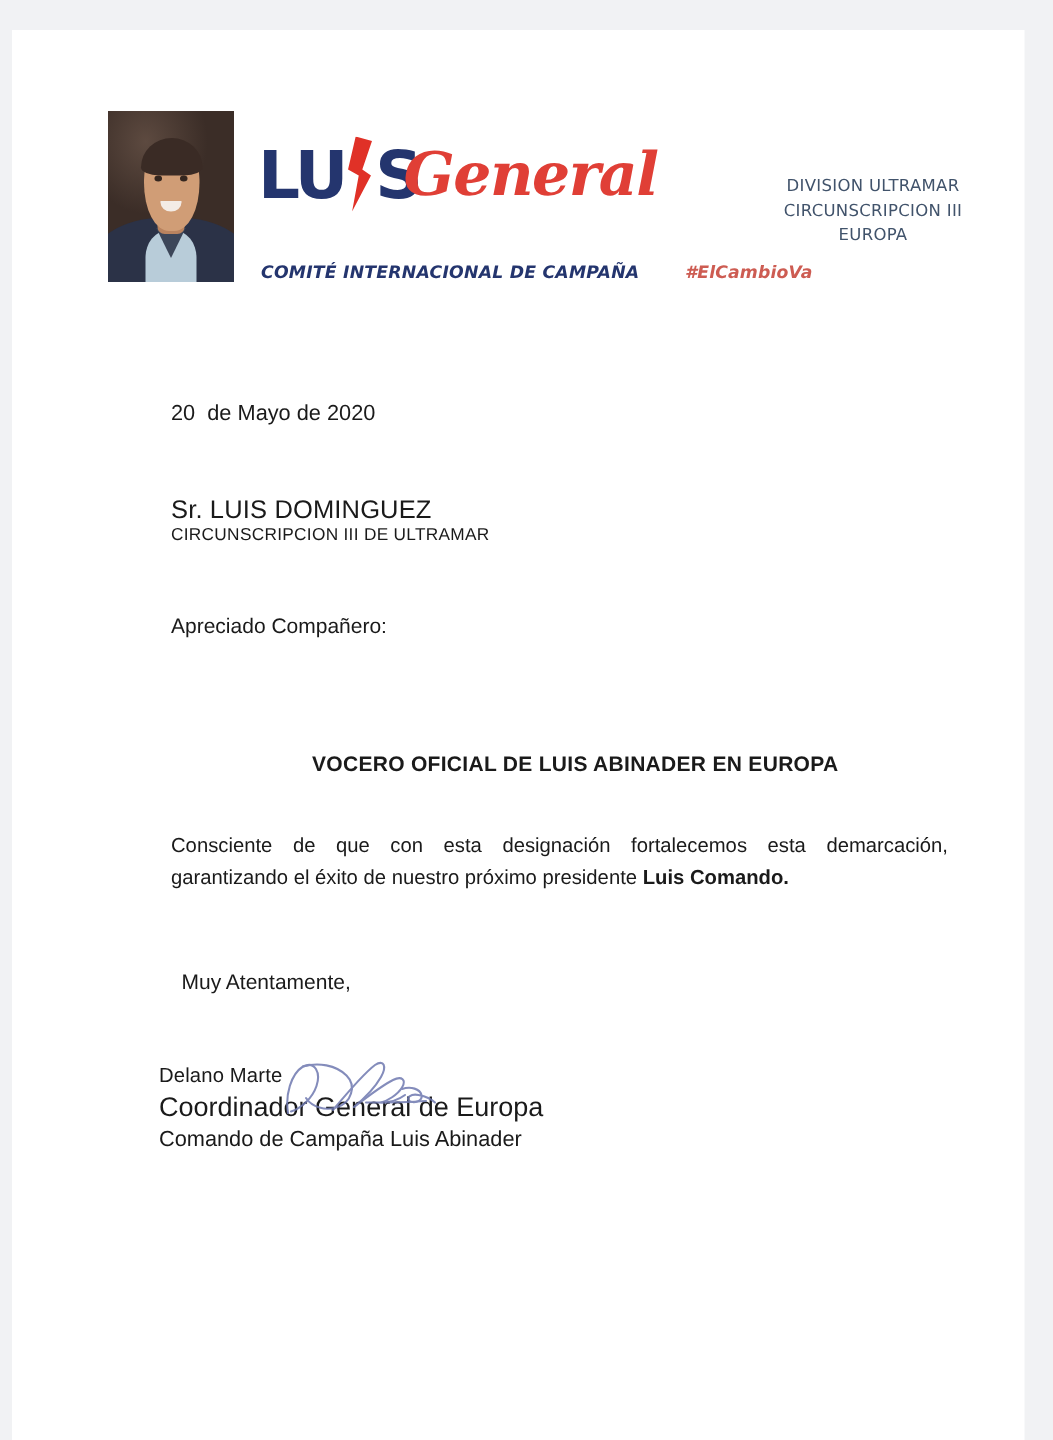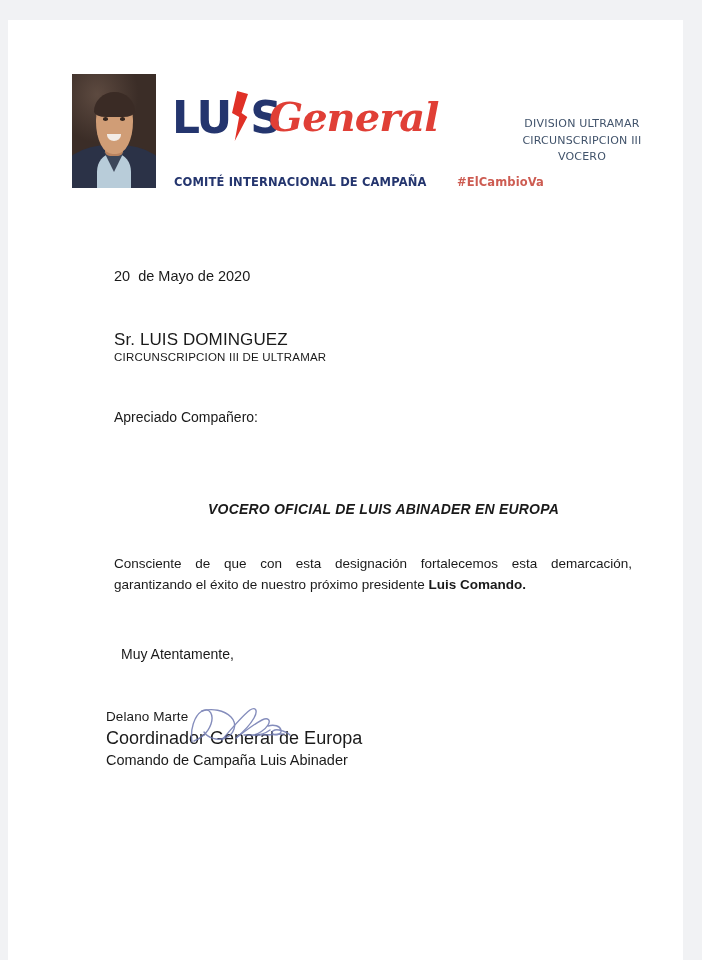--- a/index.html
+++ b/index.html
@@ -171,20 +171,21 @@
     font-size: 40px;
     letter-spacing: -1px;
     color: #e03f36;
     line-height: 1.25;
   }
   #comite-row {
     position: absolute;
     left: 2px;
     top: 80px;
     white-space: nowrap;
+    font-style: italic;
   }
   .lg-comite {
     font-family: "DejaVu Sans", sans-serif;
     font-weight: bold;
     font-size: 11.5px;
     letter-spacing: 0.15px;
     color: #24356e;
   }
   .lg-hashtag {
     font-family: "DejaVu Sans", sans-serif;
@@ -248,21 +249,20 @@
     font-weight: bold;
     letter-spacing: 0.05px;
   }
   #position-line {
     position: absolute;
     left: 200px;
     top: 481px;
     font-size: 14px;
     font-weight: bold;
     letter-spacing: 0.2px;
-    font-style: italic;
   }
   #closing-paragraph {
     position: absolute;
     left: 106px;
     top: 534px;
     width: 518px;
     font-size: 13.5px;
     line-height: 1.55;
     text-align: justify;
   }
@@ -333,21 +333,21 @@
       </div>
       <div id="comite-row">
         <span class="lg-comite">COMITÉ INTERNACIONAL DE CAMPAÑA</span>
         <span class="lg-hashtag">#ElCambioVa</span>
       </div>
     </div>
 
     <div id="division">
       <div>DIVISION ULTRAMAR</div>
       <div>CIRCUNSCRIPCION III</div>
-      <div>VOCERO</div>
+      <div>EUROPA</div>
     </div>
   </div>
 
   <div id="date" class="body-text">20  de Mayo de 2020</div>
 
   <div id="recipient-name" class="body-text">Sr. LUIS DOMINGUEZ</div>
 
   <div id="recipient-sub" class="body-text">CIRCUNSCRIPCION III DE ULTRAMAR</div>
 
   <div id="greeting" class="body-text">Apreciado Compañero:</div>

